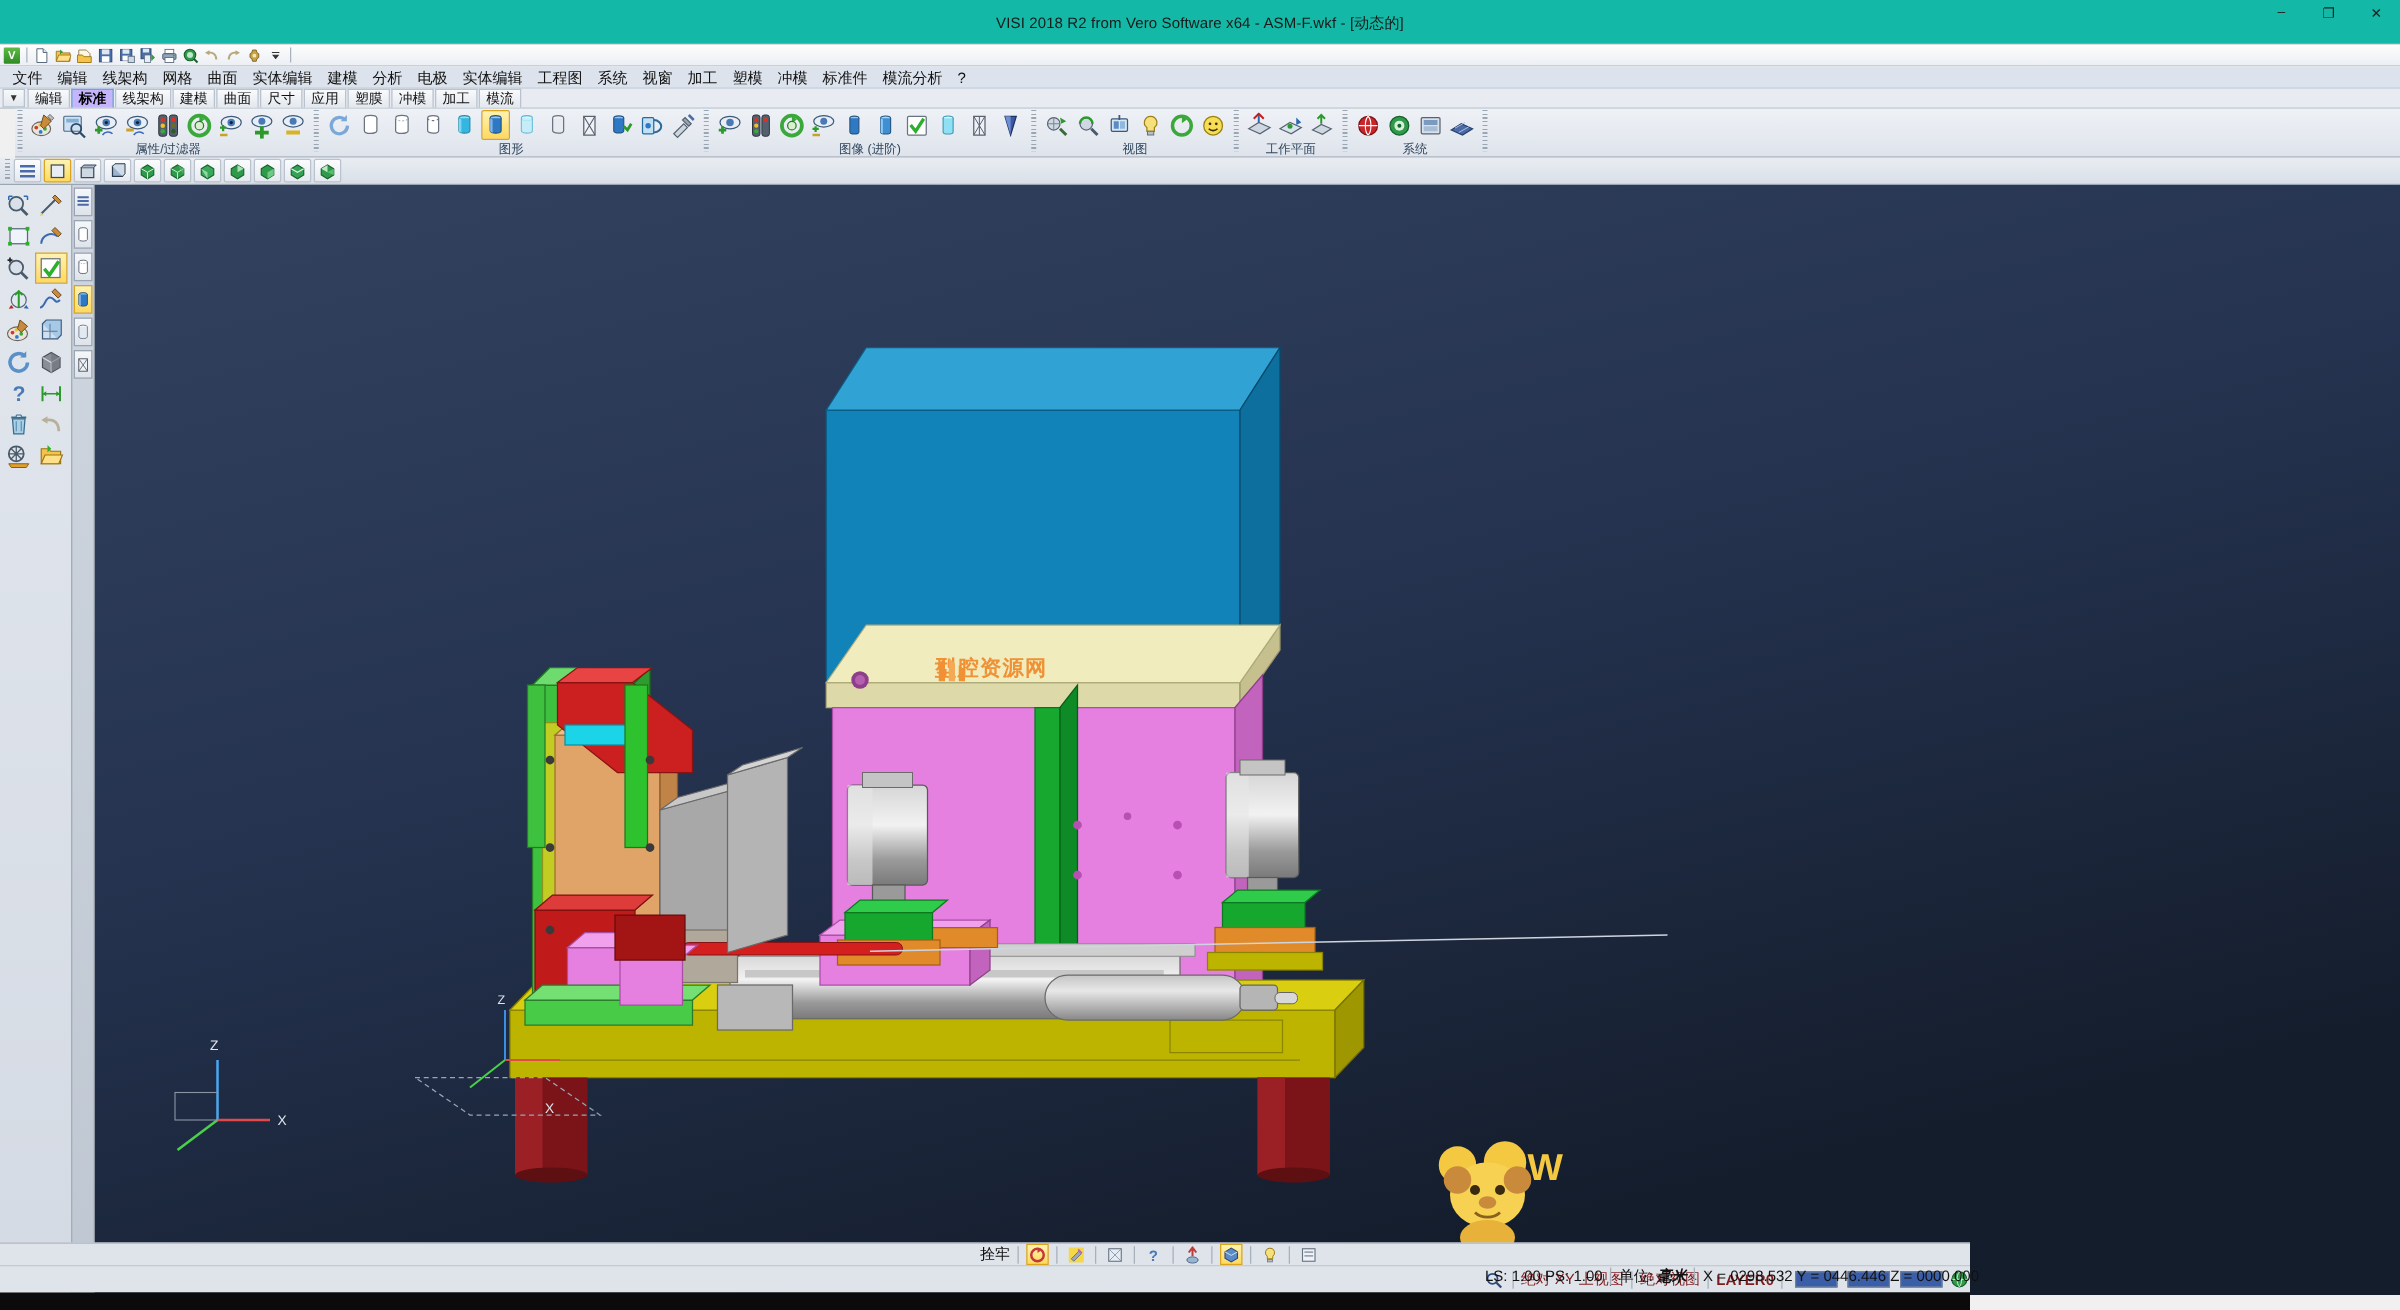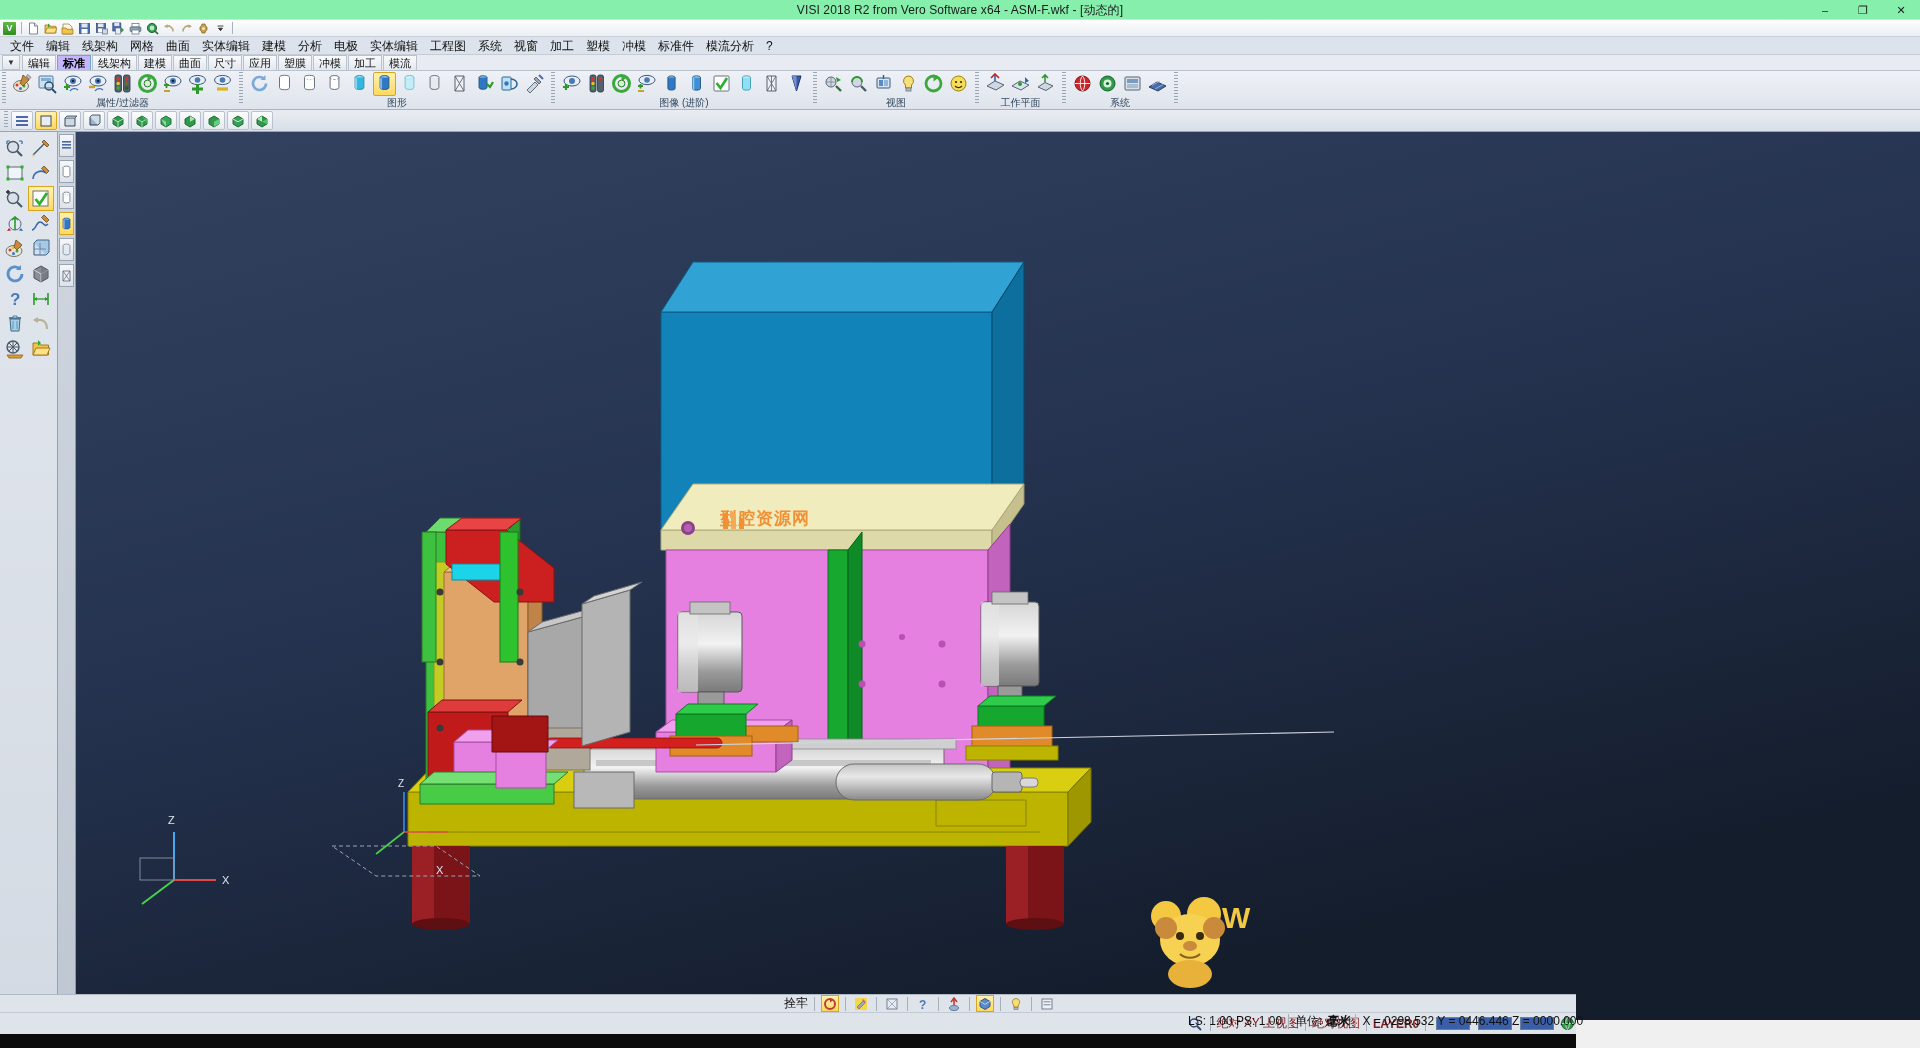--- a/index.html
+++ b/index.html
@@ -4,21 +4,21 @@
 <style>
   * { box-sizing: border-box; margin: 0; padding: 0; }
   html, body {
     width: 1920px; height: 1048px;
     overflow: hidden;
     font-family: "Liberation Sans", "DejaVu Sans", sans-serif;
     background: #f0f0f0;
   }
   
   .titlebar {
-    height: 20px; background: #86efac; border-bottom: 1px solid #dcdcdc;
+    height: 36px; background: #14b8a6; border-bottom: 1px solid #dcdcdc;
     display: flex; align-items: center; position: relative;
   }
   .titlebar-text {
     position: absolute; left: 0; right: 0; text-align: center;
     font-size: 12px; color: #1a1a1a; line-height: 20px;
     letter-spacing: 0.1px;
   }
   .win-controls { position: absolute; right: 0; top: 0; display: flex; height: 20px; }
   .win-btn {
     width: 38px; height: 20px; display: flex; align-items: center; justify-content: center;
@@ -64,22 +64,23 @@
   .tab {
     padding: 0 5px; font-size: 11px; line-height: 14px; color:#111;
     border: 1px solid #b9c2cd; border-bottom:none; background: linear-gradient(#f9fafc,#e3e8ef);
     margin-right: 1px; display:flex; align-items:center; cursor:default; white-space:nowrap;
   }
   .tab.active { background: #c4b5fd; border-color:#6ba7ce; font-weight:bold; color:#000; }
 
   
   .ribbon {
     height: 39px; background: linear-gradient(#eef1f6, #dfe4ec);
-    display: flex; align-items: flex-end; border-bottom:1px solid #aab3bf;
+    display: flex; align-items: center; border-bottom:1px solid #aab3bf;
     position: relative;
+    margin-left: 12px;
   }
   .rgroup { display: flex; flex-direction: column; height: 39px; position:relative; }
   .rgroup-icons { display: flex; align-items: center; height: 27px; padding: 0 2px; }
   .rgroup-label {
     font-size: 10px; color: #30465e; text-align: center; line-height: 11px;
     height: 12px; white-space: nowrap;
   }
   .grip {
     width: 4px; height: 33px; margin: 1px 2px 0 2px; align-self: flex-start;
     background-image: repeating-linear-gradient(to bottom, #9aa6b4 0 1px, transparent 1px 3px);
@@ -128,21 +129,21 @@
   .ld2-icon.sel { background: linear-gradient(#fff2b0,#ffd95e); border-color:#d9a520; }
 
   
   .viewport {
     flex: 1; position: relative; overflow: hidden;
     background: linear-gradient(160deg, #2b3a57 0%, #27364f 35%, #1e2a40 70%, #16202f 100%);
   }
   .viewport svg { position:absolute; left:0; top:0; }
 
   .watermark {
-    position:absolute; left: 644px; top: 375px;
+    position:absolute; left: 672px; top: 375px;
     display:flex; align-items:center; gap:4px; opacity:0.92;
   }
   .wm-text { font-size:17px; font-weight:bold; color:#f08a2a; letter-spacing:1px; }
 
   .mascot { position:absolute; left:1060px; top:762px; }
 
   .axis-label { font-size:11px; fill:#dfe5ee; font-family:"Liberation Sans",sans-serif; }
 
   
   .statuswrap { position:absolute; left:0; bottom:0; width:1576px; }

